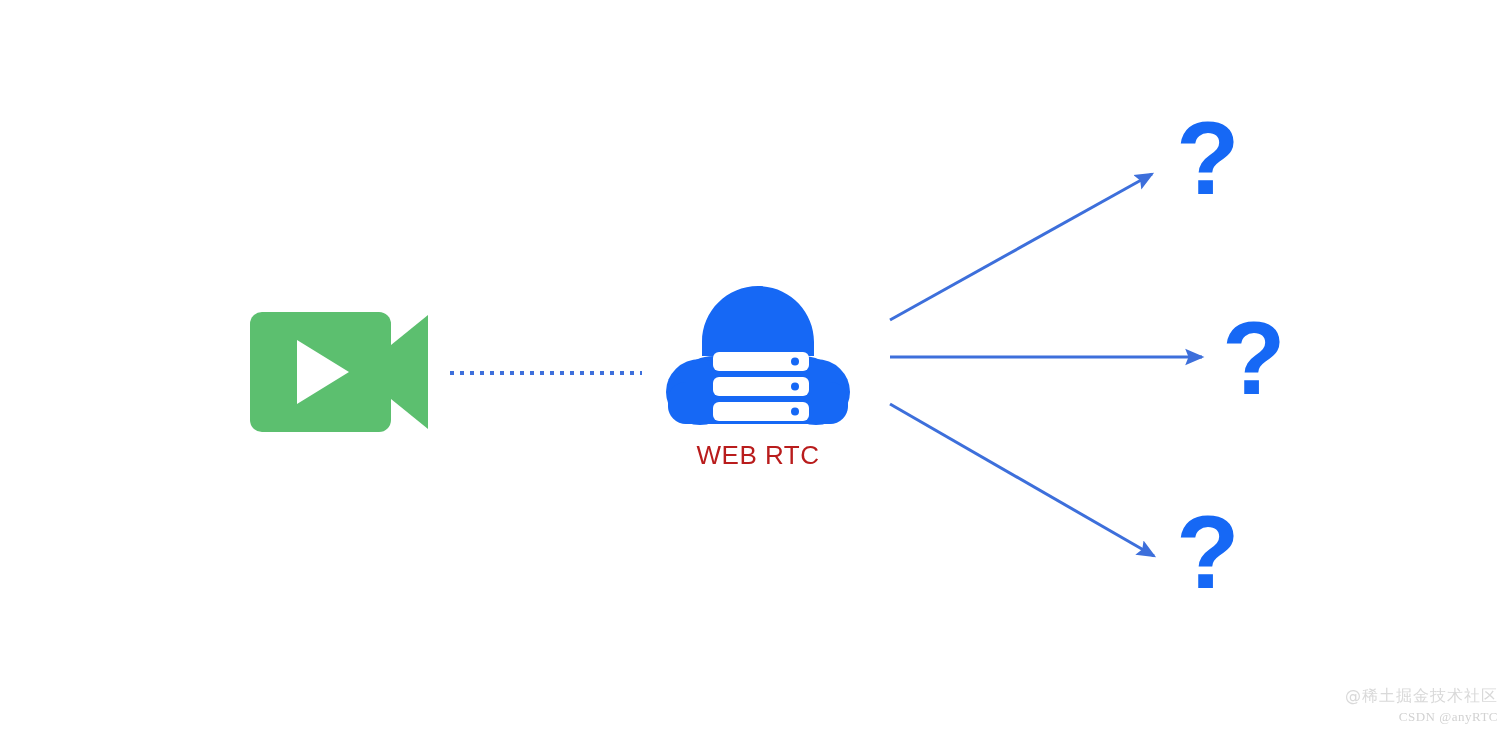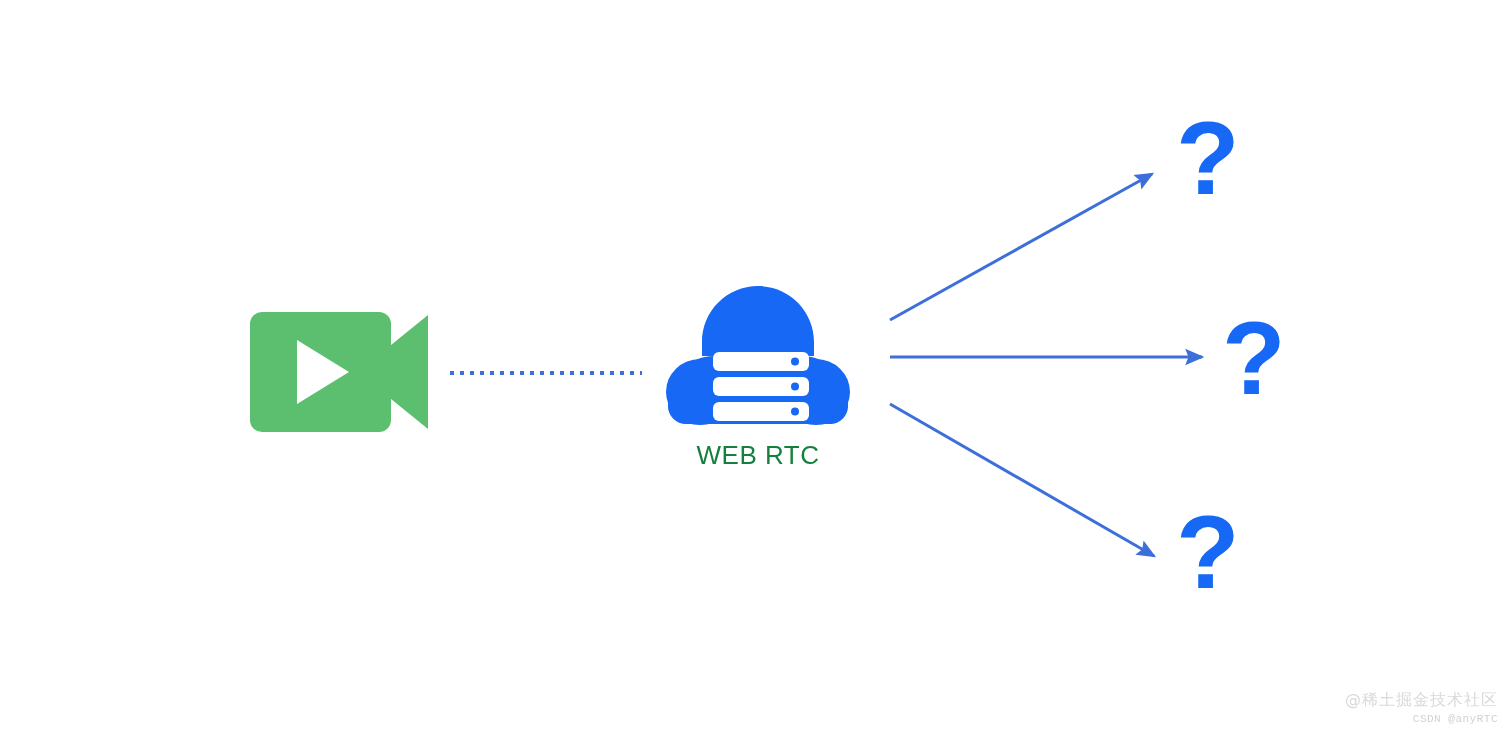--- a/index.html
+++ b/index.html
@@ -53,44 +53,44 @@
     left: 1176px;
     top: 500px;
     font-size: 104px;
   }
   #webrtc-label {
     position: absolute;
     left: 612px;
     top: 440px;
     width: 292px;
     text-align: center;
-    color: #15803d;
+    color: #b91c1c;
     font-size: 26px;
     font-family: "Liberation Sans", sans-serif;
     letter-spacing: 0.5px;
     user-select: none;
   }
   #watermark {
     position: absolute;
     right: 14px;
     bottom: 6px;
     text-align: right;
     user-select: none;
   }
   #watermark-main {
     font-size: 16px;
     color: #d9d9d9;
     font-family: "DejaVu Sans", sans-serif;
     letter-spacing: 1px;
     white-space: nowrap;
   }
   #watermark-sub {
-    font-size: 11px;
+    font-size: 13px;
     color: #d2d2d2;
-    font-family: Liberation Mono, monospace;
+    font-family: Liberation Serif, serif;
     letter-spacing: 0.5px;
     margin-top: 2px;
     white-space: nowrap;
   }
 </style>
 </head>
 <body>
 
 <div id="stage">
 

